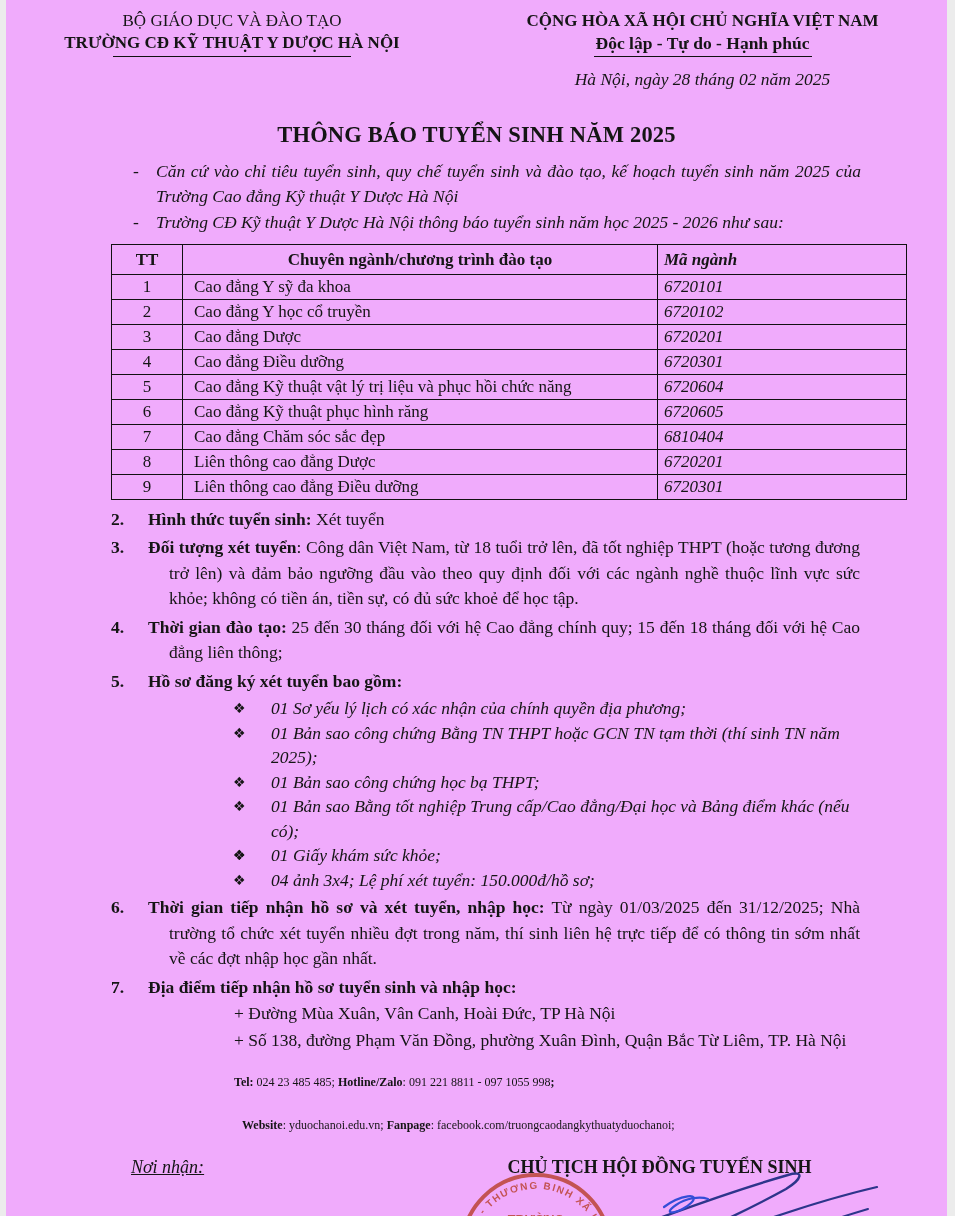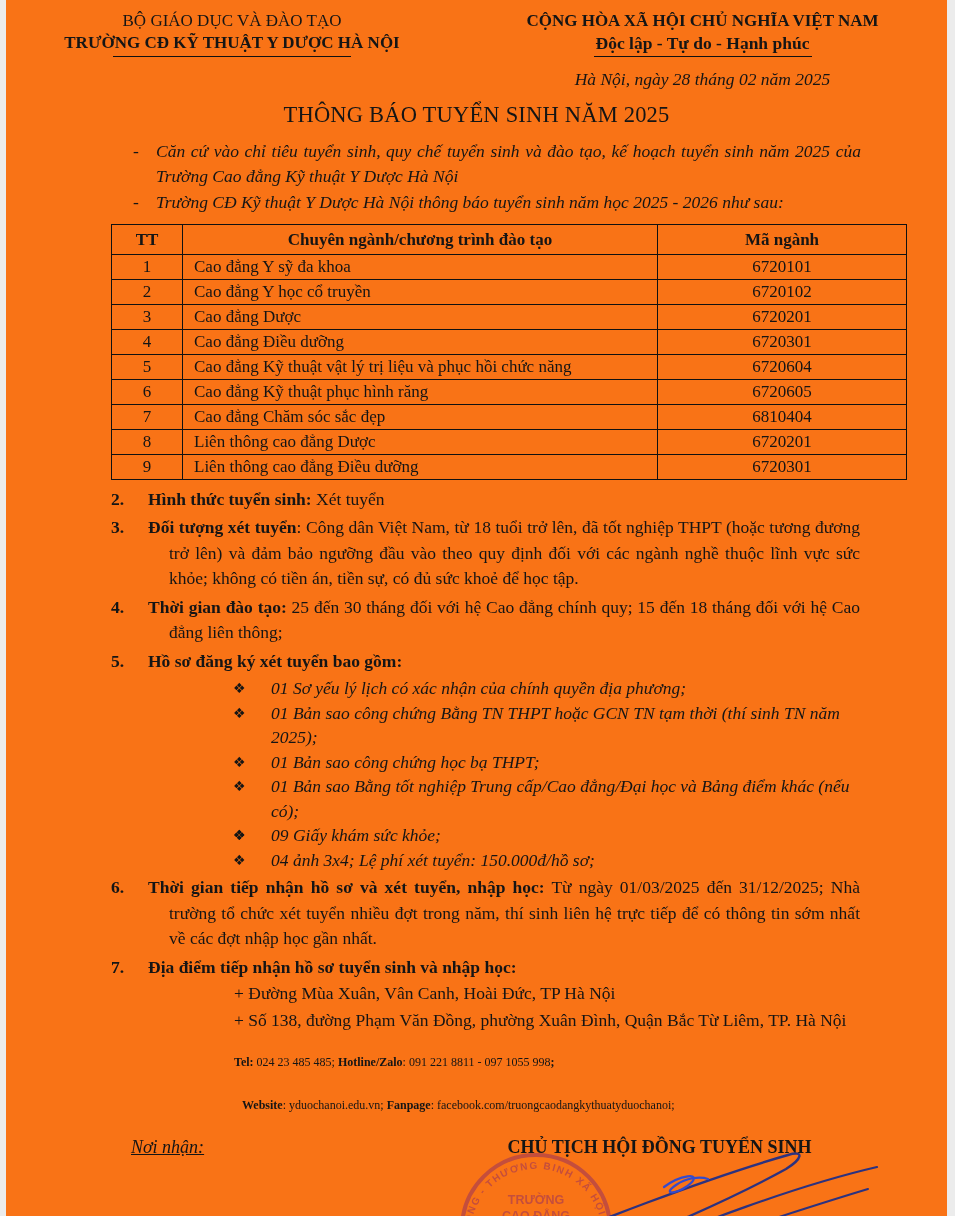--- a/index.html
+++ b/index.html
@@ -1,56 +1,56 @@
 <!DOCTYPE html>
 <html lang="vi"><head>
 <meta charset="utf-8">
 <style>
   html,body{margin:0;padding:0;background:#e9e9e9;}
   .page{
     position:relative;
     width:955px;height:1216px;
     box-sizing:border-box;
-    background:#f97316;
+    background:#f0abfc;
     border-left:6px solid #ececec;
     border-right:8px solid #ececec;
     margin:0 auto;
     overflow:hidden;
     font-family:"Liberation Serif","DejaVu Serif",serif;
     color:#151515;
   }
   .bold{font-weight:bold}
 
   
   .hd{display:flex;padding-top:10px;}
   .hd-left{width:452px;text-align:center;}
   .hd-right{flex:1;text-align:center;}
   .hd-line{font-size:17px;line-height:22px;}
   .rule{border-bottom:1.6px solid #111;margin:2px auto 0;height:0;}
   .rule-left{width:238px;}
   .rule-right{width:218px;}
   .doc-no{font-size:18px;margin-top:11px;}
   .dateline{font-style:italic;font-size:17.5px;margin-top:12px;}
 
-  .title{font-size:22.5px;font-weight:normal;text-align:center;margin:12px 0 0;letter-spacing:.2px;}
+  .title{font-size:22.5px;font-weight:bold;text-align:center;margin:32px 0 0;letter-spacing:.2px;}
 
   
   .intro{margin:11px 86px 0 125px;}
   .intro-item{position:relative;padding-left:25px;font-style:italic;font-size:17.5px;line-height:24.5px;text-align:justify;margin-bottom:2px;}
   .intro-item .dash{position:absolute;left:2px;top:0;}
 
   
   .sec1{margin:13px 86px 0 112px;font-weight:bold;font-size:17.5px;}
   .sec1 .s1num{margin-right:11px;}
   table.programs{margin:9px 0 0 105px;border-collapse:collapse;width:757px;table-layout:fixed;font-size:17px;}
   table.programs th,table.programs td{border:1.4px solid #111;}
   table.programs thead th{padding:4px 6px;line-height:21px;}
   .c-tt{width:58px;text-align:center;}
   .c-name{width:462px;text-align:left;padding-left:11px;}
-  .c-code{width:236px;text-align:center;}
+  .c-code{width:236px;text-align:left;font-style:italic;}
   table.programs tbody td{padding:1px 6px;height:22px;line-height:21px;}
   table.programs tbody .c-name{padding-left:11px;}
 
   
   .sec{margin:3px 87px 0 163px;text-indent:-58px;font-size:17.5px;line-height:25.5px;text-align:justify;}
   .sec .num{display:inline-block;width:37px;font-weight:bold;text-indent:0;}
   .sec .lbl{font-weight:bold;}
   .sec.first{margin-top:7px;}
 
   
@@ -202,21 +202,21 @@
 
       <li>
         <span class="diamond">❖</span><span>01 Bản sao Bằng tốt nghiệp Trung cấp/Cao đẳng/Đại học và Bảng điểm khác (nếu có);</span>
       </li>
 
       <li>
         <span class="diamond">❖</span>
       </li>
 
       <li>
-        <span class="diamond">❖</span><span>09 Giấy khám sức khỏe;</span>
+        <span class="diamond">❖</span><span>01 Giấy khám sức khỏe;</span>
       </li>
 
       <li>
         <span class="diamond">❖</span><span>04 ảnh 3x4; Lệ phí xét tuyển: 150.000đ/hồ sơ;</span>
       </li>
     </ul>
 
   <div class="sec">
     <span class="num">6.</span><span class="lbl">Thời gian tiếp nhận hồ sơ và xét tuyển, nhập học:</span><span> Từ ngày 01/03/2025 đến 31/12/2025; Nhà trường tổ chức xét tuyển nhiều đợt trong năm, thí sinh liên hệ trực tiếp để có thông tin sớm nhất về các đợt nhập học gần nhất.</span>
   </div>

